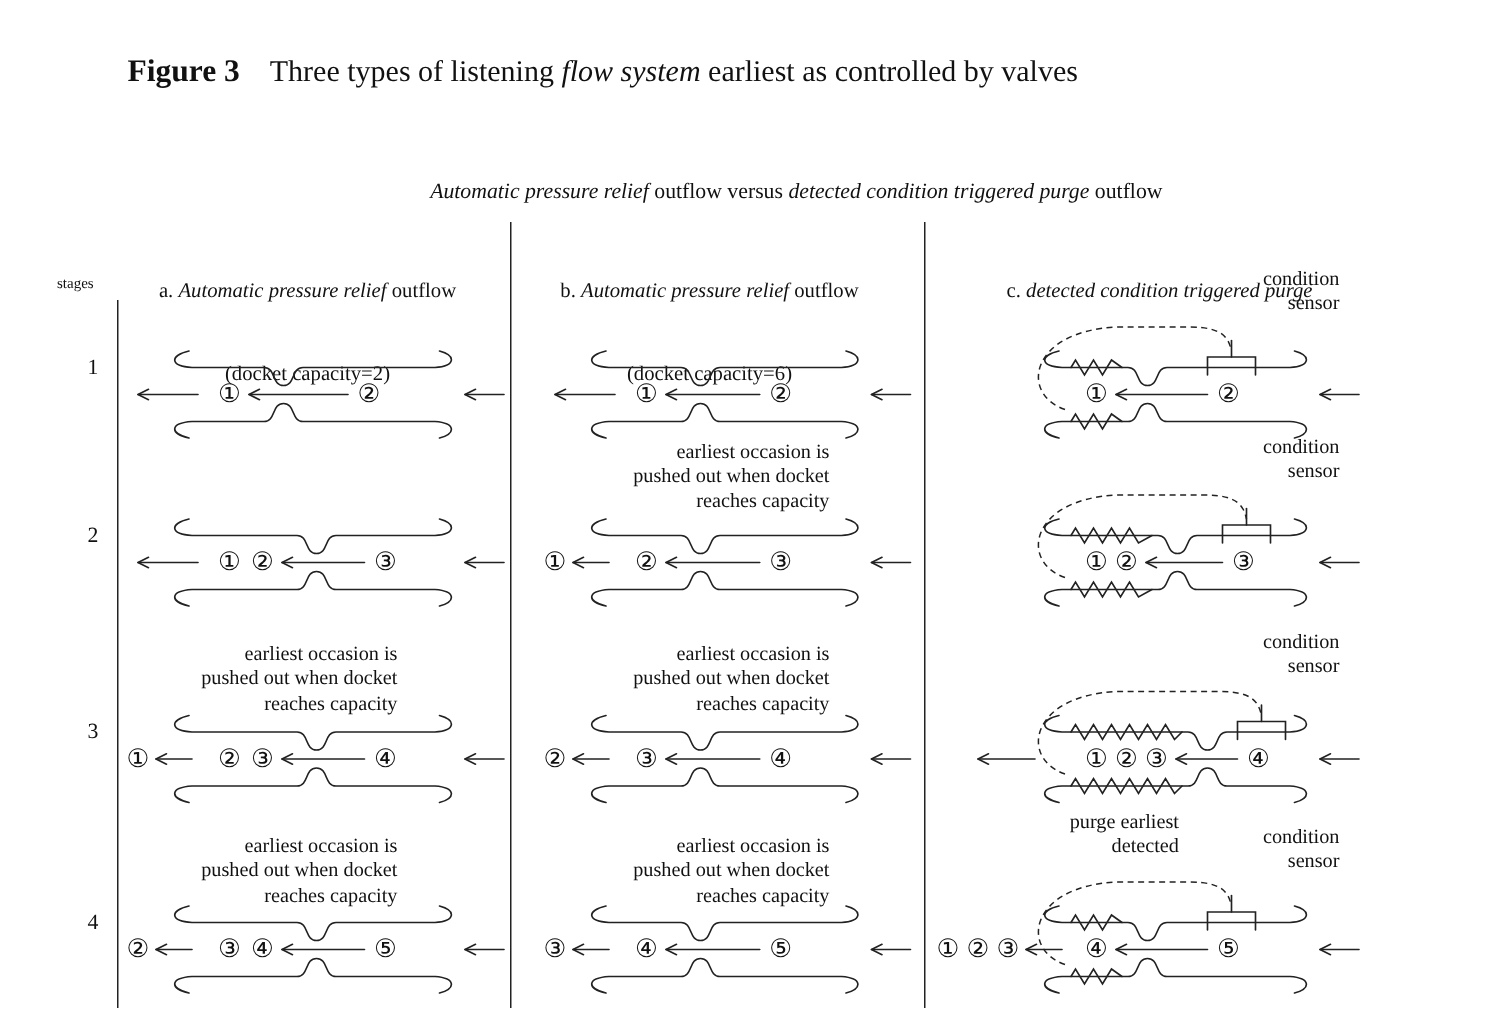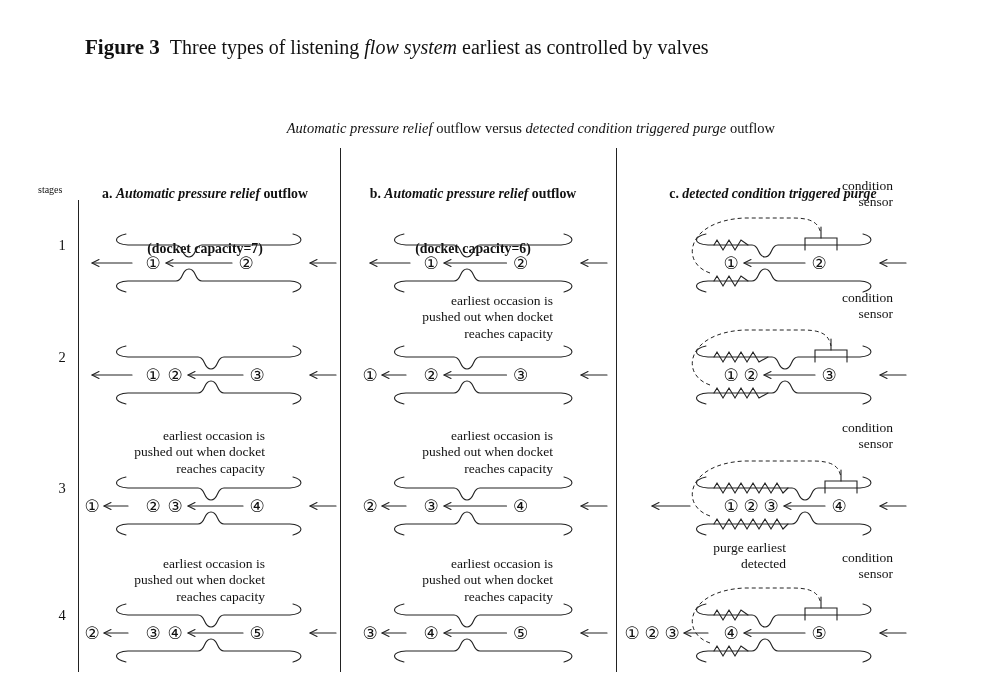--- a/index.html
+++ b/index.html
@@ -1,22 +1,22 @@
 <!DOCTYPE html>
 <html><head>
 <meta charset="utf-8">
 <style>
   *{margin:0;padding:0;box-sizing:border-box}
   html,body{width:1000px;height:676px;background:#ffffff;overflow:hidden}
   body{font-family:"Liberation Serif", serif;color:#111;position:relative}
   .abs{position:absolute}
   .title{left:75px;top:12px;font-size:20px;white-space:pre-wrap}
-  .fig-label{font-weight:bold;font-size:21px;margin-right:10px}
+  .fig-label{font-weight:bold;font-size:21px;margin-right:20px}
   .subtitle{left:75px;top:103px;width:700px;text-align:right;font-size:14.5px;white-space:pre-wrap}
-  .col-header{top:149px;text-align:center;font-weight:bold;font-size:13.8px;line-height:1.32;white-space:pre-wrap}
+  .col-header{top:149px;text-align:center;font-weight:normal;font-size:13.8px;line-height:1.32;white-space:pre-wrap}
   .stages-label{left:38px;top:184px;width:50px;font-size:10px}
   .stage-num{left:50px;width:24px;text-align:center;font-size:14.5px}
   .vline{width:1px;background:#222}
   .note{font-size:13.5px;line-height:1.22;text-align:right;white-space:pre-line}
   #diagram{position:absolute;left:0;top:0}
   .wall{stroke:#222;stroke-width:1.1;fill:none;stroke-linecap:round}
   .dash{stroke:#222;stroke-width:1;fill:none;stroke-dasharray:4 3}
   .token{font-family:"DejaVu Sans", sans-serif;font-size:17px;fill:#111;text-anchor:middle;dominant-baseline:central}
 </style>
 </head>
@@ -25,21 +25,21 @@
 <div class="abs title">
   <span class="fig-label">Figure 3</span><span>Three types of listening </span><i>flow system</i><span> earliest as controlled by valves</span>
 </div>
 
 <div class="abs subtitle">
   <i>Automatic pressure relief</i><span> outflow versus </span><i>detected condition triggered purge</i><span> outflow</span>
 </div>
 
 <div class="abs col-header" style="left:80px;width:250px">
   <div><span>a. </span><i>Automatic pressure relief</i><span> outflow</span></div>
-  <div>(docket capacity=7)</div>
+  <div>(docket capacity=2)</div>
 </div>
 <div class="abs col-header" style="left:348px;width:250px">
   <div><span>b. </span><i>Automatic pressure relief</i><span> outflow</span></div>
   <div>(docket capacity=6)</div>
 </div>
 <div class="abs col-header" style="left:638px;width:270px">
   <div><span>c. </span><i>detected condition triggered purge</i></div>
 </div>
 
 <div class="abs stages-label">stages</div>

